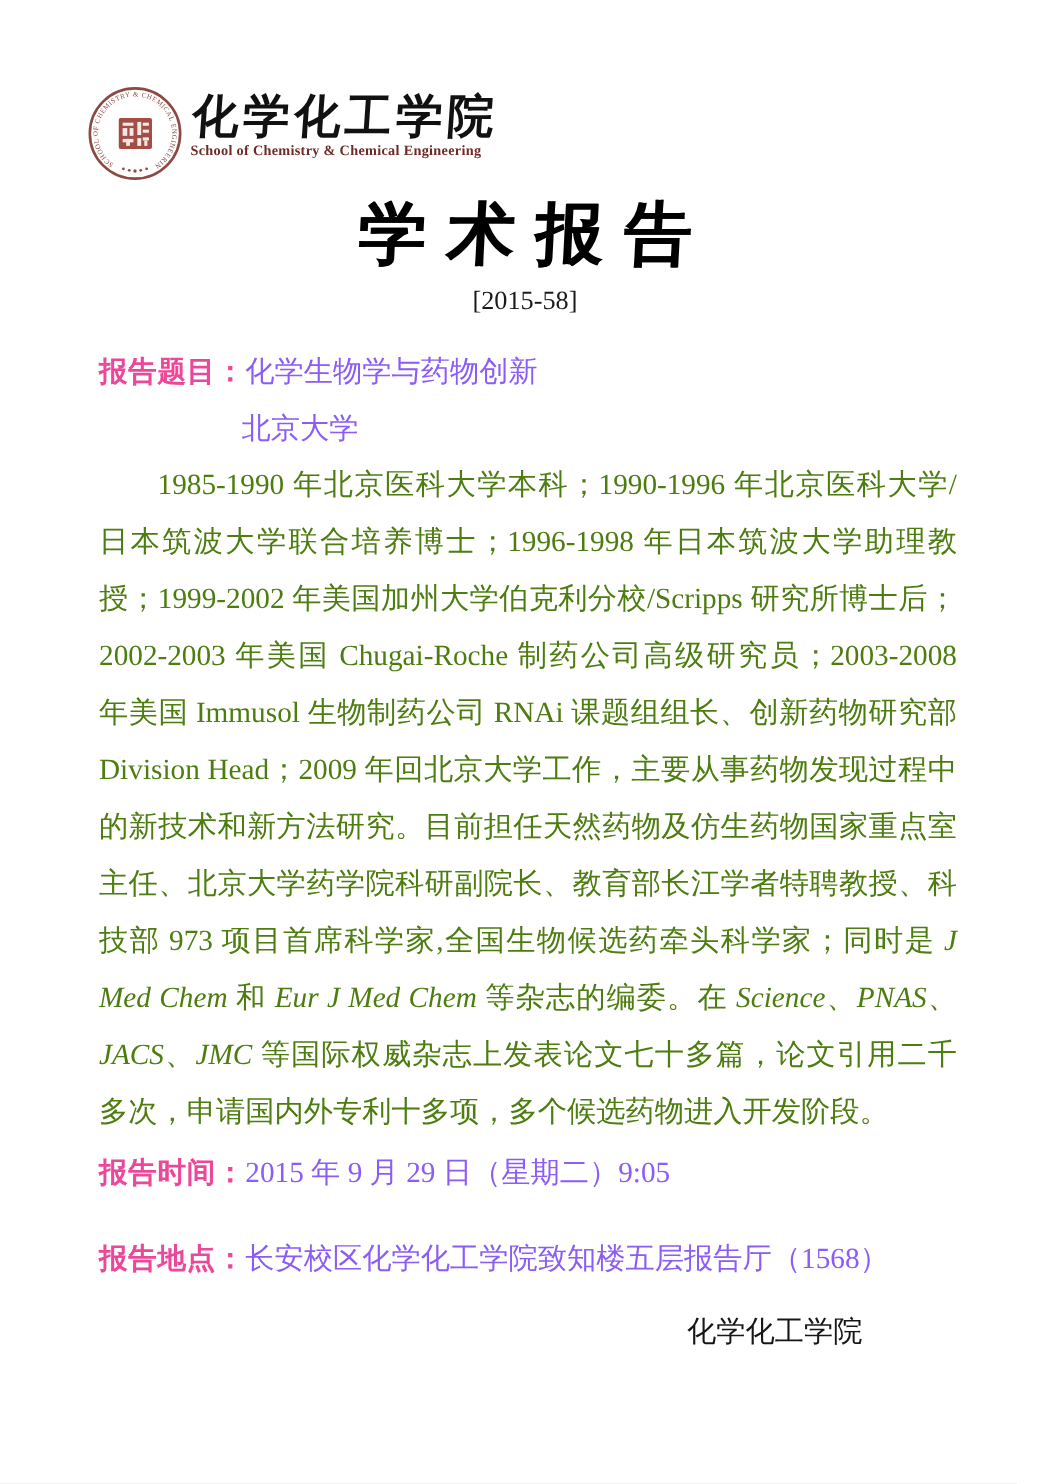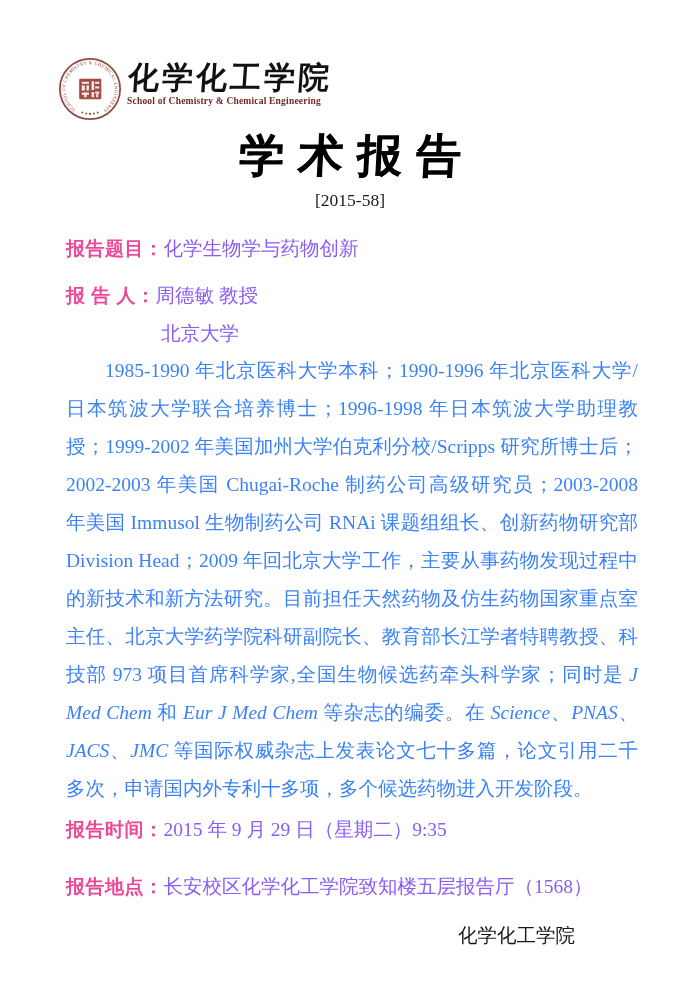--- a/index.html
+++ b/index.html
@@ -39,21 +39,21 @@
     font-family:"Liberation Sans","DejaVu Sans",sans-serif;
     font-weight:700;font-size:19px;color:#ec4899;letter-spacing:.5px;
   }
   .field-value{font-size:19.5px;color:#8b5cf6;}
   .row-topic{margin-top:25px;line-height:26px;}
   .row-speaker{margin-top:20px;line-height:26px;}
   .row-affil{margin-top:11px;line-height:26px;margin-left:95px;}
   .row-intro-label{margin-top:27px;line-height:28px;}
   .intro-para{
     margin-top:5px;font-size:19.5px;line-height:38px;
-    text-align:justify;text-indent:2em;color:#3b82f6;
+    text-align:justify;text-indent:2em;color:#4d7c0f;
   }
   .em-latin{font-style:italic;}
   .row-time{margin-top:9px;line-height:26px;}
   .row-venue{margin-top:30px;line-height:26px;}
   
   .signature{margin-top:20px;text-align:right;padding-right:63px;}
   .sig-org{font-size:19.5px;line-height:30px;}
 </style>
 </head>
 <body>
@@ -101,31 +101,28 @@
 
   <div class="doc-title">学术报告</div>
   <div class="issue-number">[2015-58]</div>
 
   <div class="content">
 
     <div class="row-topic">
       <span class="field-label">报告题目：</span><span class="field-value">化学生物学与药物创新</span>
     </div>
 
-    <div class="row-speaker">
-      <span class="field-label">报 告 人：</span><span class="field-value">周德敏  教授</span>
-    </div>
 
     <div class="row-affil field-value">北京大学</div>
 
 
     <div class="intro-para"><span>1985-1990 年北京医科大学本科；1990-1996 年北京医科大学/日本筑波大学联合培养博士；1996-1998 年日本筑波大学助理教授；1999-2002 年美国加州大学伯克利分校/Scripps 研究所博士后；2002-2003 年美国 Chugai-Roche 制药公司高级研究员；2003-2008 年美国 Immusol 生物制药公司 RNAi 课题组组长、创新药物研究部 Division Head；2009 年回北京大学工作，主要从事药物发现过程中的新技术和新方法研究。目前担任天然药物及仿生药物国家重点室主任、北京大学药学院科研副院长、教育部长江学者特聘教授、科技部 973 项目首席科学家,全国生物候选药牵头科学家；同时是 </span><span class="em-latin">J Med Chem</span><span> 和 </span><span class="em-latin">Eur J Med Chem</span><span> 等杂志的编委。在 </span><span class="em-latin">Science</span><span>、</span><span class="em-latin">PNAS</span><span>、</span><span class="em-latin">JACS</span><span>、</span><span class="em-latin">JMC</span><span> 等国际权威杂志上发表论文七十多篇，论文引用二千多次，申请国内外专利十多项，多个候选药物进入开发阶段。</span></div>
 
     <div class="row-time">
-      <span class="field-label">报告时间：</span><span class="field-value">2015 年 9 月 29 日（星期二）9:35</span>
+      <span class="field-label">报告时间：</span><span class="field-value">2015 年 9 月 29 日（星期二）9:05</span>
     </div>
 
     <div class="row-venue">
       <span class="field-label">报告地点：</span><span class="field-value">长安校区化学化工学院致知楼五层报告厅（1568）</span>
     </div>
 
     <div class="signature">
       <div class="sig-org">化学化工学院</div>
 
     </div>

